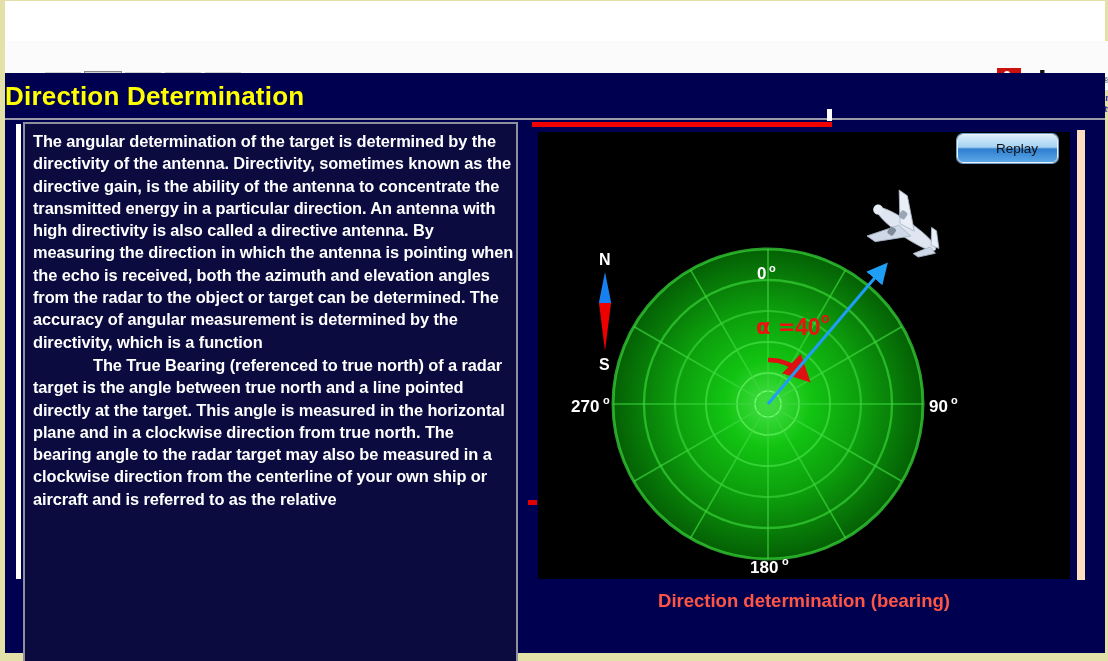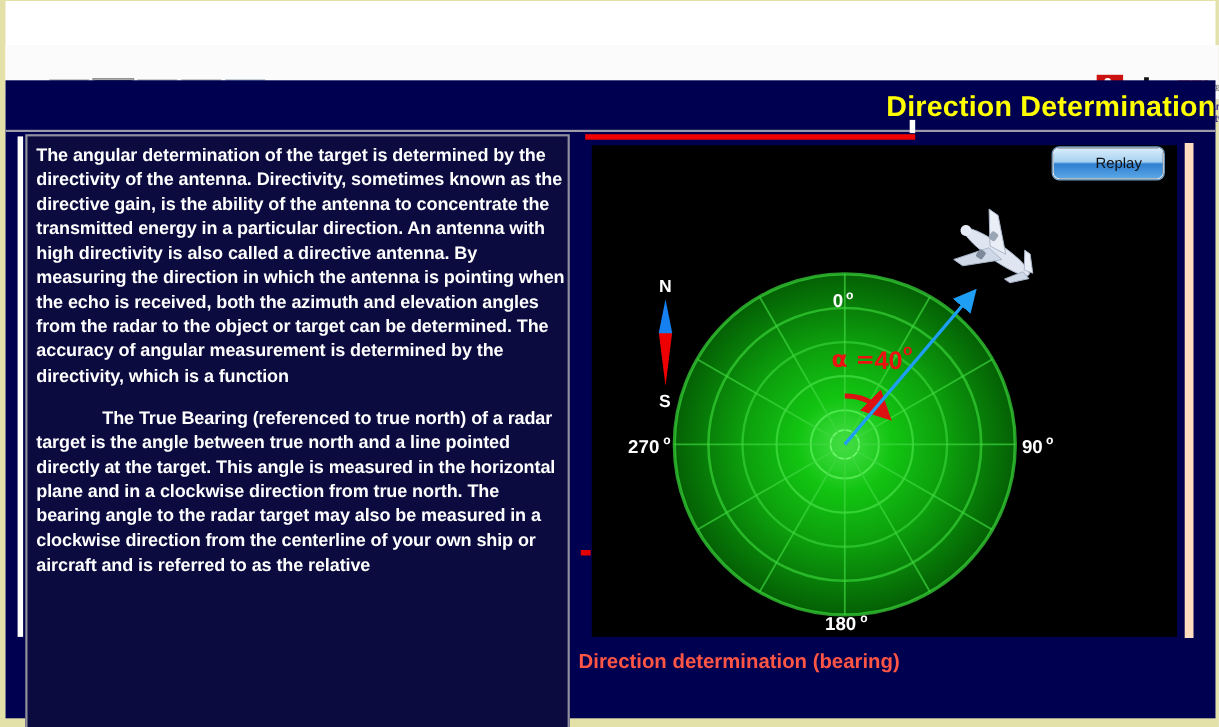--- a/index.html
+++ b/index.html
@@ -63,37 +63,37 @@
   .logo-sim{font-size:25px;font-weight:bold;color:#111;letter-spacing:-1px;font-family:"DejaVu Sans",sans-serif;}
   .logo-tel{font-size:18px;font-weight:bold;color:#e23a2e;letter-spacing:-1px;font-family:"DejaVu Sans",sans-serif;}
   .logo-reg{font-size:8px;color:#333;vertical-align:super;}
   .logo-sub{font-size:9.5px;font-weight:bold;color:#3a2f8f;text-align:right;margin-top:-1px;}
   
   .slide{
     position:absolute;left:0;top:72px;width:1100px;height:580px;
     background:#000050;
   }
   .slide-title{
-    position:absolute;left:0;top:8px;width:1100px;text-align:right;
+    position:absolute;left:0;top:8px;width:1100px;text-align:left;
     font-size:26px;font-weight:bold;color:#ffff00;letter-spacing:.2px;
   }
   .hrule{position:absolute;left:0;top:45px;width:1100px;height:2px;background:#9a9aa8;}
   .caret{position:absolute;left:822px;top:36px;width:5px;height:12px;background:#ffffff;}
   
   .textpanel{
     position:absolute;left:18px;top:49px;width:495px;height:615px;
     background:#0b0b40;border:2px solid #8f8f9e;
     box-sizing:border-box;padding:6px 0 0 8px;
   }
   .ptext{
     color:#ffffff;font-size:16.4px;font-weight:bold;line-height:22.3px;
     letter-spacing:-0.1px;
   }
   .ptext p{margin:0;}
-  .ptext p.indent{text-indent:60px;margin-top:16px;}
+  .ptext p.indent{text-indent:60px;margin-top:1px;}
   .scroll-left{
     position:absolute;left:11px;top:51px;width:5px;height:455px;background:#ffffff;
   }
   
   .radarwrap{
     position:absolute;left:521px;top:49px;width:556px;height:530px;
   }
   .progress-track{
     position:absolute;left:6px;top:0px;width:546px;height:5px;background:#000050;
   }
@@ -109,21 +109,21 @@
   .tickmark{position:absolute;left:2px;top:378px;width:9px;height:5px;background:#e30000;}
   .replay{
     position:absolute;right:24px;top:12px;width:80px;height:27px;
     border-radius:6px;border:1px solid #eaf2fb;
     background:linear-gradient(to bottom,#d8ecfb 0%,#a6d2f2 45%,#2f7fd0 52%,#5aa6e6 100%);
     box-shadow:0 0 0 1px #6f9fc8;
     color:#111;font-size:13.5px;font-weight:normal;
     display:flex;align-items:center;justify-content:center;cursor:pointer;padding-left:19px;
   }
   .caption{
-    position:absolute;left:0;top:468px;width:556px;
+    position:absolute;left:0;top:468px;width:556px;text-align:center;
     color:#ff5545;font-size:18.5px;font-weight:bold;
   }
   .radar-svg{position:absolute;left:0;top:0;}
 </style>
 </head>
 <body>
 
 <div class="app">
 
 

